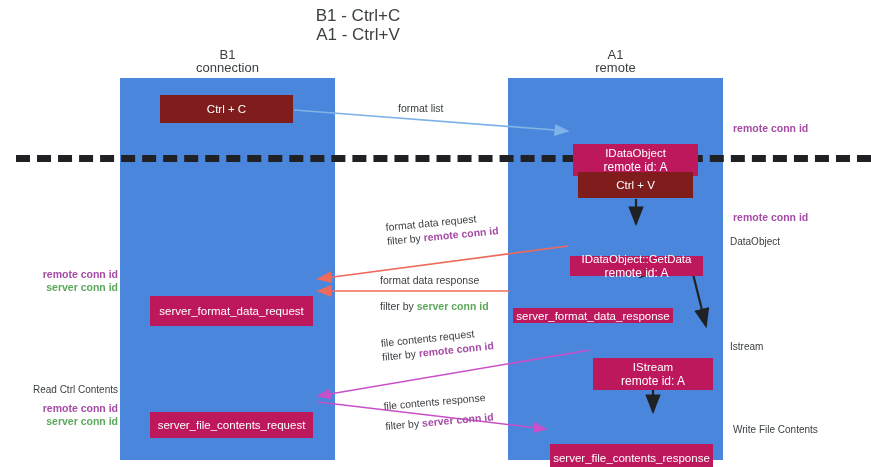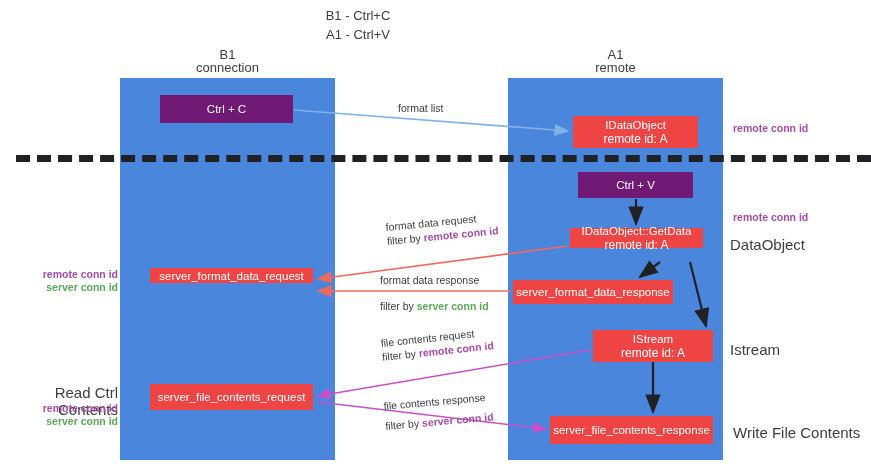--- a/index.html
+++ b/index.html
@@ -11,21 +11,21 @@
     overflow:hidden;
     color:#3c4043;
   }
   .stage{position:absolute;left:0;top:0;width:871px;height:467px;}
   .abs{position:absolute;}
 
   
   #title{
     left:0;top:6px;width:716px;
     text-align:center;
-    font-size:13px;
+    font-size:17px;
     line-height:19px;
     color:#3c4043;
   }
 
   
   .col-head{
     text-align:center;
     font-size:13px;
     line-height:13px;
     color:#3c4043;
@@ -50,43 +50,43 @@
     display:flex;
     flex-direction:column;
     align-items:center;
     justify-content:center;
     text-align:center;
     color:#ffffff;
     font-size:11.5px;
     line-height:14px;
     padding:3px 6px;
   }
-  .node.green{background:#701a75;}
-  .node.orange{background:#ef4444;}
+  .node.green{background:#7f1d1d;}
+  .node.orange{background:#be185d;margin-top:28px;}
   .node .l2{font-size:12px;}
 
   #n-ctrlc{left:160px;top:95px;width:133px;height:28px;}
   #n-idataobject{left:573px;top:116px;width:125px;height:32px;}
   #n-ctrlv{left:578px;top:172px;width:115px;height:26px;}
   #n-getdata{left:570px;top:228px;width:133px;height:20px;}
-  #n-sfdreq{left:150px;top:268px;width:163px;height:15px;}
-  #n-sfdres{left:513px;top:280px;width:160px;height:24px;}
+  #n-sfdreq{left:150px;top:268px;width:163px;height:30px;}
+  #n-sfdres{left:513px;top:280px;width:160px;height:15px;}
   #n-istream{left:593px;top:330px;width:120px;height:32px;}
   #n-sfcreq{left:150px;top:384px;width:163px;height:26px;}
   #n-sfcres{left:550px;top:416px;width:163px;height:28px;}
 
   
   .side{
     font-size:10.5px;
     line-height:13px;
     font-weight:bold;
   }
   .purple{color:#a64ca6;}
   .green-t{color:#5ba85b;}
-  .plain{color:#3c4043;font-weight:normal;font-size:15px;}
+  .plain{color:#3c4043;font-weight:normal;font-size:10px;}
 
   #s-remote1{left:733px;top:122px;}
   #s-remote2{left:733px;top:211px;}
   #s-dataobject{left:730px;top:236px;}
   #s-istream{left:730px;top:341px;}
   #s-write{left:733px;top:424px;}
   #s-left1{left:22px;top:268px;text-align:right;width:96px;}
   #s-readfile{left:14px;top:384px;width:104px;text-align:right;}
   #s-left2{left:22px;top:402px;text-align:right;width:96px;}
 

